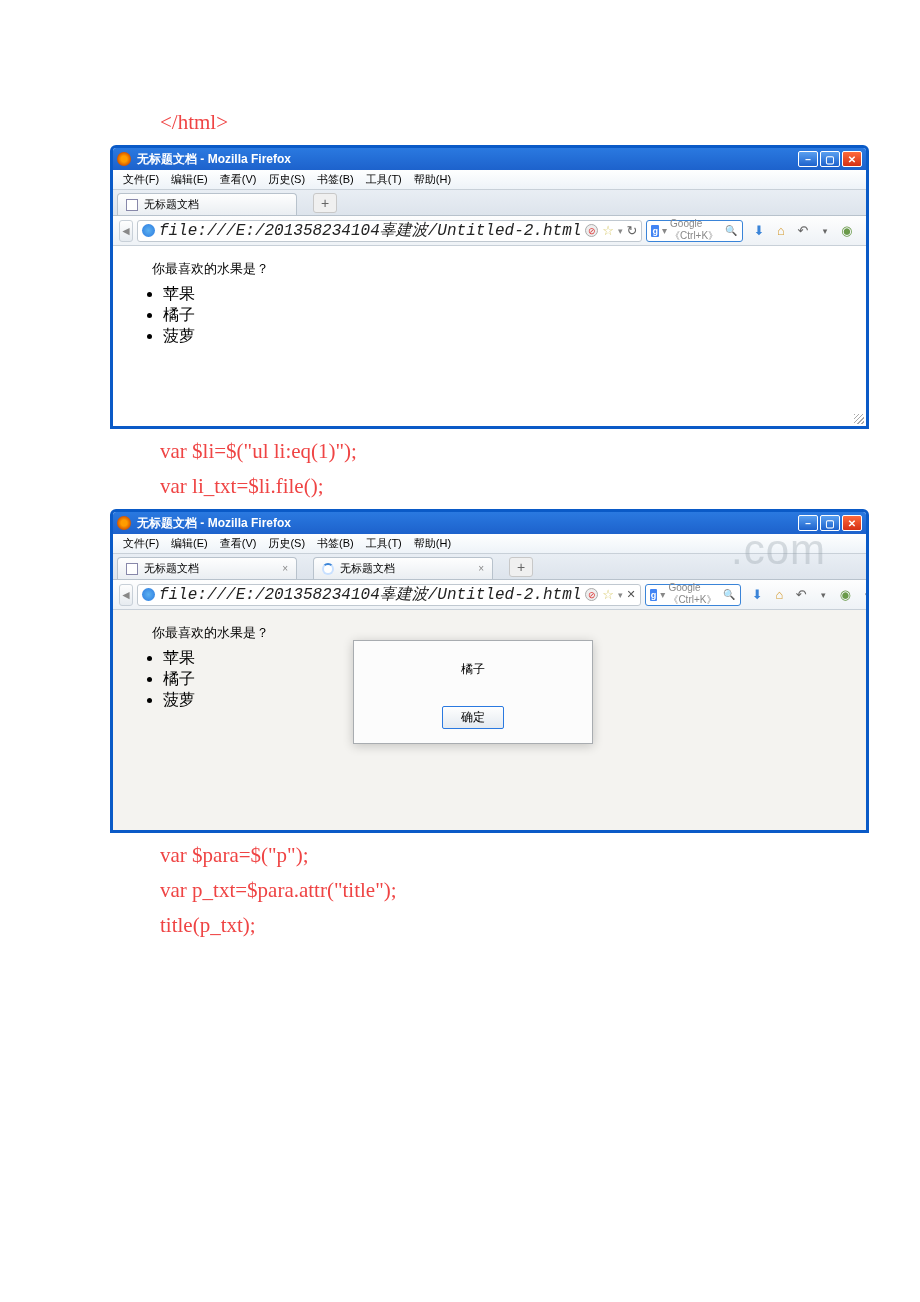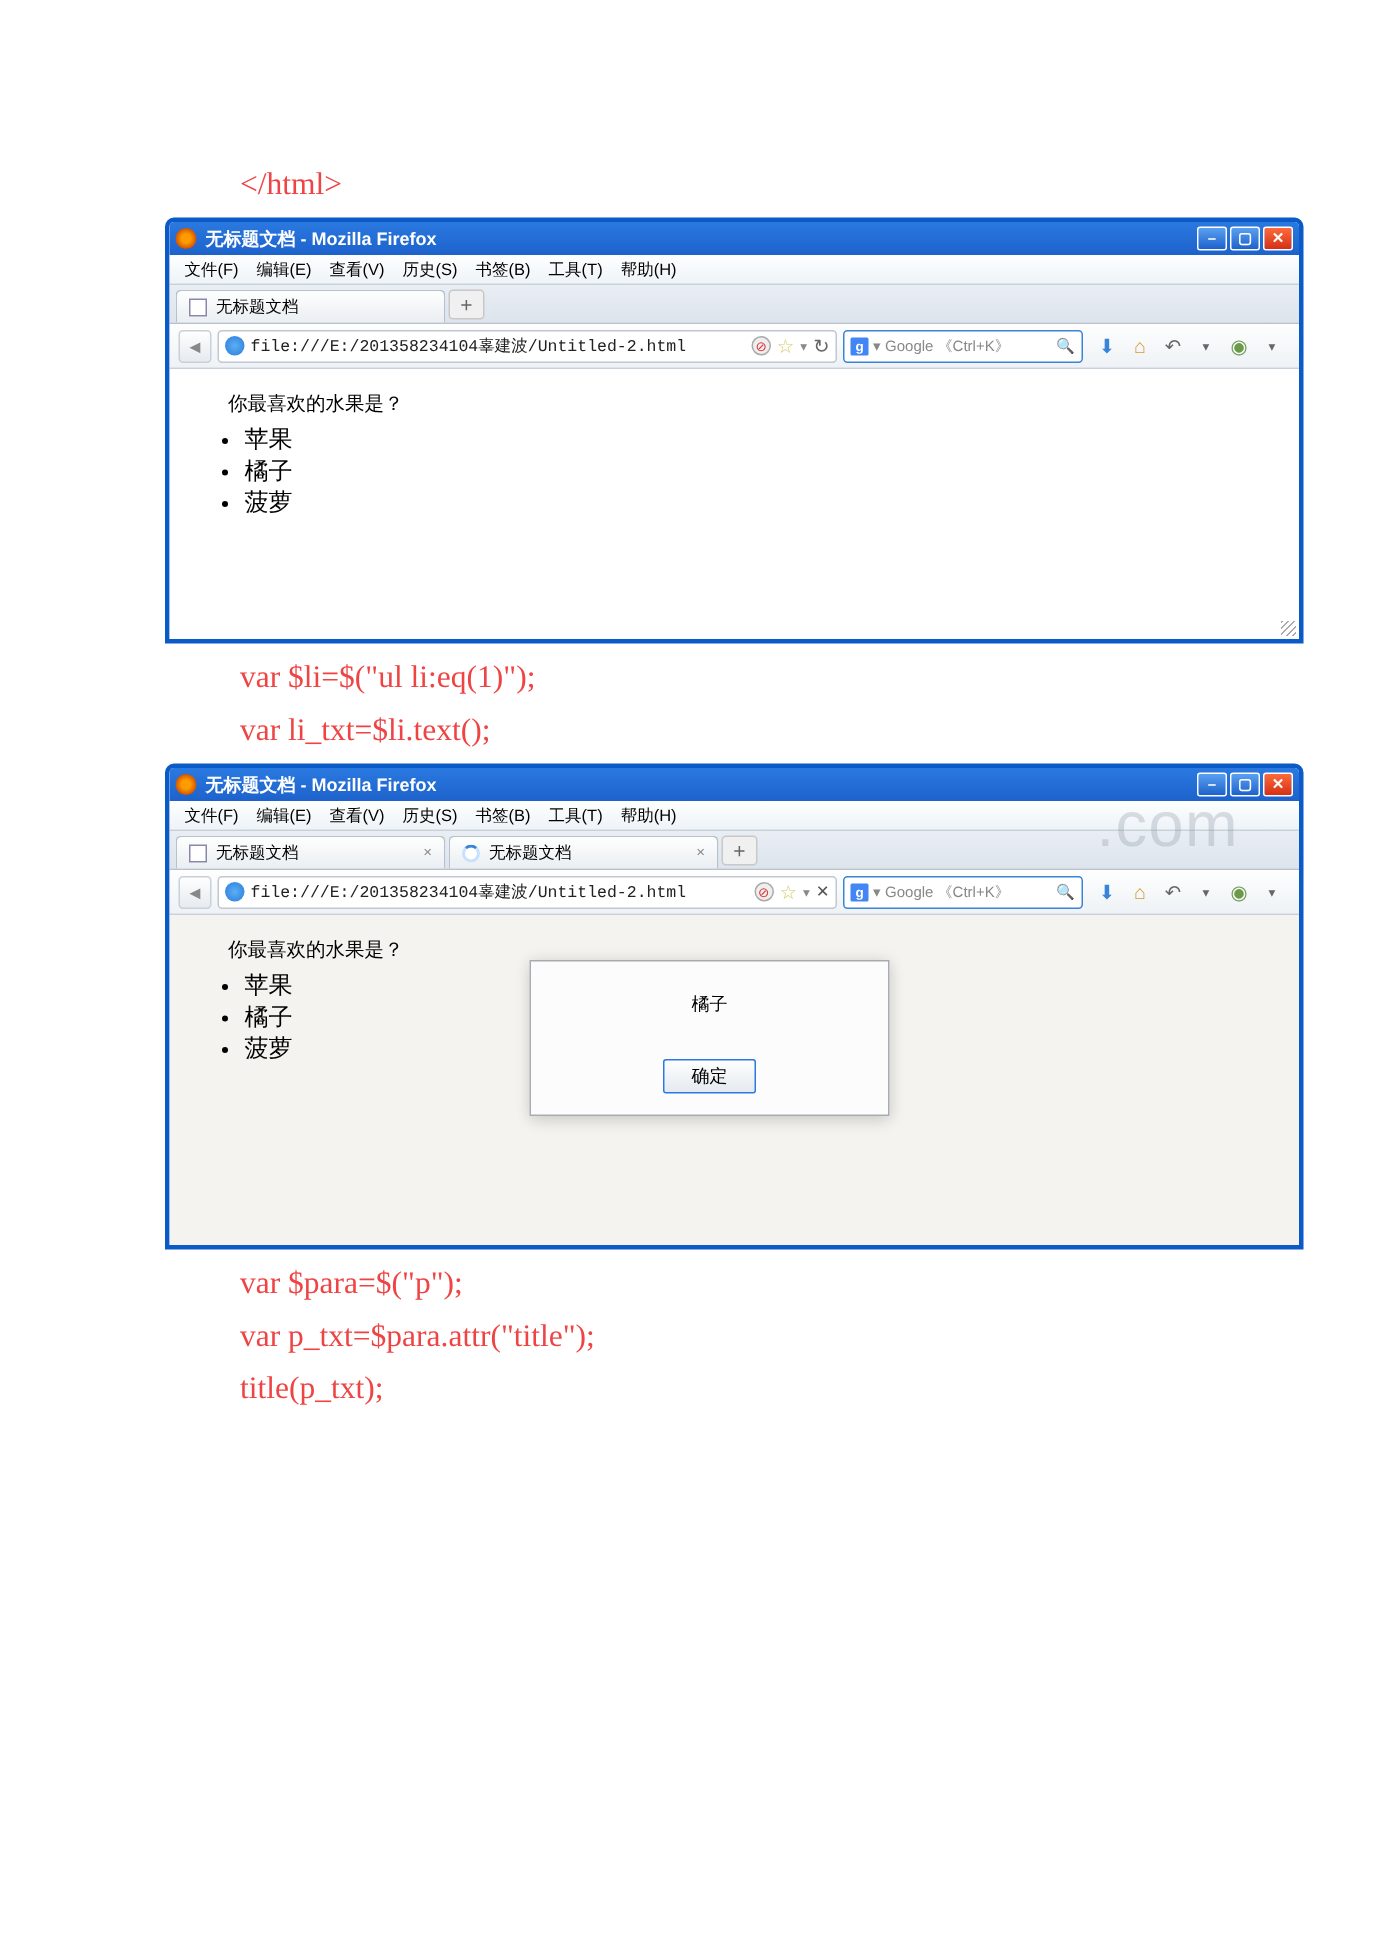--- a/index.html
+++ b/index.html
@@ -53,21 +53,21 @@
     border-bottom: 1px solid #c8d0d8;
     font-size: 11px;
   }
   .menubar span { padding: 2px 4px; }
   .tabstrip {
     background: linear-gradient(#e9eef4,#dde4ec);
     height: 26px;
     display: flex;
     align-items: flex-end;
     padding: 0 4px;
-    gap: 2px;
+    gap: 16px;
     border-bottom: 1px solid #b8c2cc;
   }
   .tab {
     height: 22px;
     min-width: 180px;
     background: linear-gradient(#fefefe,#eaeef2);
     border: 1px solid #b8c2cc;
     border-bottom: none;
     border-radius: 4px 4px 0 0;
     display: flex;
@@ -89,21 +89,21 @@
     gap: 4px;
     border-bottom: 1px solid #c8d0d8;
     font-size: 11px;
   }
   .navbtn { width: 22px; height: 22px; border: 1px solid #c8d0d8; border-radius: 3px; background: linear-gradient(#fefefe,#e6ebf0); display: flex; align-items: center; justify-content: center; color: #888; font-size: 12px; }
   .urlbar {
     flex: 1; height: 22px; border: 1px solid #c0c8d0; border-radius: 3px;
     background: #fff; display: flex; align-items: center; padding: 0 4px; gap: 4px;
   }
   .urlbar .globeicon { width: 13px; height: 13px; background: radial-gradient(circle,#5bb0f0,#2a79e0); border-radius: 50%; }
-  .urlbar .url { color: #222; font-family: "Courier New", monospace; font-size: 11px; white-space: nowrap; overflow: hidden; }
+  .urlbar .url { color: #222; font-family: "Courier New", monospace; font-size: 16px; white-space: nowrap; overflow: hidden; font-style: italic; }
   .url-right { margin-left: auto; display: flex; align-items: center; gap: 4px; color: #888; }
   .url-right .block { width: 13px; height: 13px; border-radius: 50%; background: #eee; border: 1px solid #aaa; display: flex; align-items: center; justify-content: center; font-size: 9px; color: #d33; }
   .url-right .star { color: #d7c96a; font-size: 13px; }
   .url-right .tri { font-size: 9px; color: #888; }
   .url-right .reload { font-size: 13px; color: #666; }
   .searchbar { width: 160px; height: 22px; border: 1px solid #3a84d8; border-radius: 3px; background: #fff; display: flex; align-items: center; padding: 0 4px; font-size: 10px; color: #888; gap: 3px;}
   .searchbar .gicon { width: 12px; height: 12px; background: #4285f4; color: #fff; font-size: 9px; display: flex; align-items: center; justify-content: center; border-radius: 1px; font-weight: bold;}
   .searchbar .mag { margin-left: auto; color: #3a84d8; }
   .toolicons { display: flex; align-items: center; gap: 6px; padding: 0 4px; color: #666; font-size: 13px; }
   .toolicons span { width: 16px; text-align: center; }
@@ -214,21 +214,21 @@
       <ul>
         <li>苹果</li>
         <li>橘子</li>
         <li>菠萝</li>
       </ul>
       <div class="resize-grip"></div>
     </div>
   </div>
 
   <div class="code-line">var $li=$("ul li:eq(1)");</div>
-  <div class="code-line">var li_txt=$li.text();</div>
+  <div class="code-line">var li_txt=$li.file();</div>
 
   <div class="window gray">
     <div class="titlebar">
       <div class="ff-icon"></div>
       <span>无标题文档 - Mozilla Firefox</span>
       <div class="winbtns">
         <div class="winbtn min">–</div>
         <div class="winbtn max">▢</div>
         <div class="winbtn close">✕</div>
       </div>

